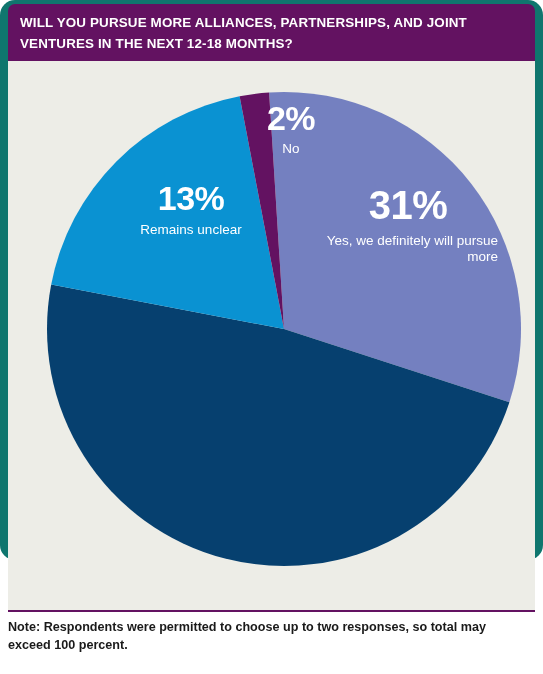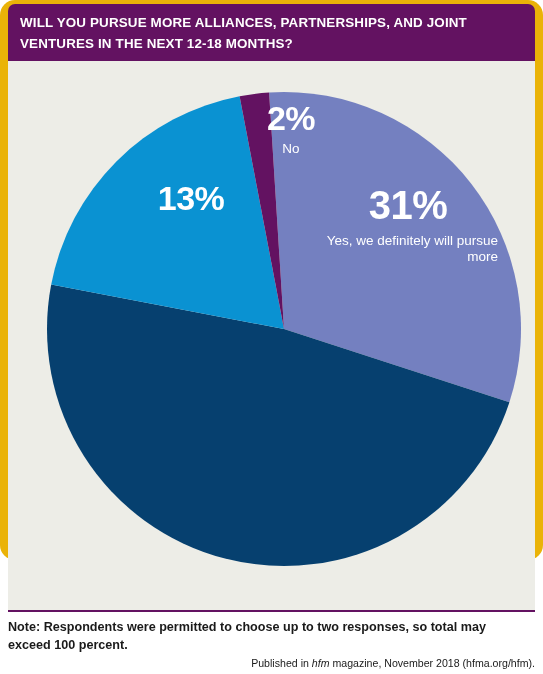--- a/index.html
+++ b/index.html
@@ -11,21 +11,21 @@
     height: 674px;
     background: #ffffff;
     font-family: "Liberation Sans", sans-serif;
     overflow: hidden;
   }
 
   #figure {
     position: relative;
     width: 543px;
     height: 560px;
-    background: #eab308;
+    background: #0f766e;
     box-sizing: border-box;
     border-radius: 15px;
   }
 
   
   #header-band {
     position: absolute;
     left: 8px;
     top: 4px;
     width: 527px;
@@ -172,30 +172,28 @@
     </svg>
 
     <div class="slice-label" id="label-yes-definitely">
       <span class="slice-pct">31%</span>
       <span class="slice-name">Yes, we definitely will pursue more</span>
     </div>
 
 
     <div class="slice-label" id="label-remains-unclear">
       <span class="slice-pct">13%</span>
+      <span class="slice-name">Remains unclear</span>
     </div>
 
     <div class="slice-label" id="label-no">
       <span class="slice-pct">2%</span>
       <span class="slice-name">No</span>
     </div>
 
   </div>
 
   <div id="footer-rule"></div>
 
   <div id="footer-note">Note: Respondents were permitted to choose up to two responses, so total may exceed 100 percent.</div>
 
-  <div id="footer-credit">
-    <span>Published in </span><span class="ital">hfm</span><span> magazine, November 2018 (hfma.org/hfm).</span>
-  </div>
 
 </div>
 
 </body></html>

